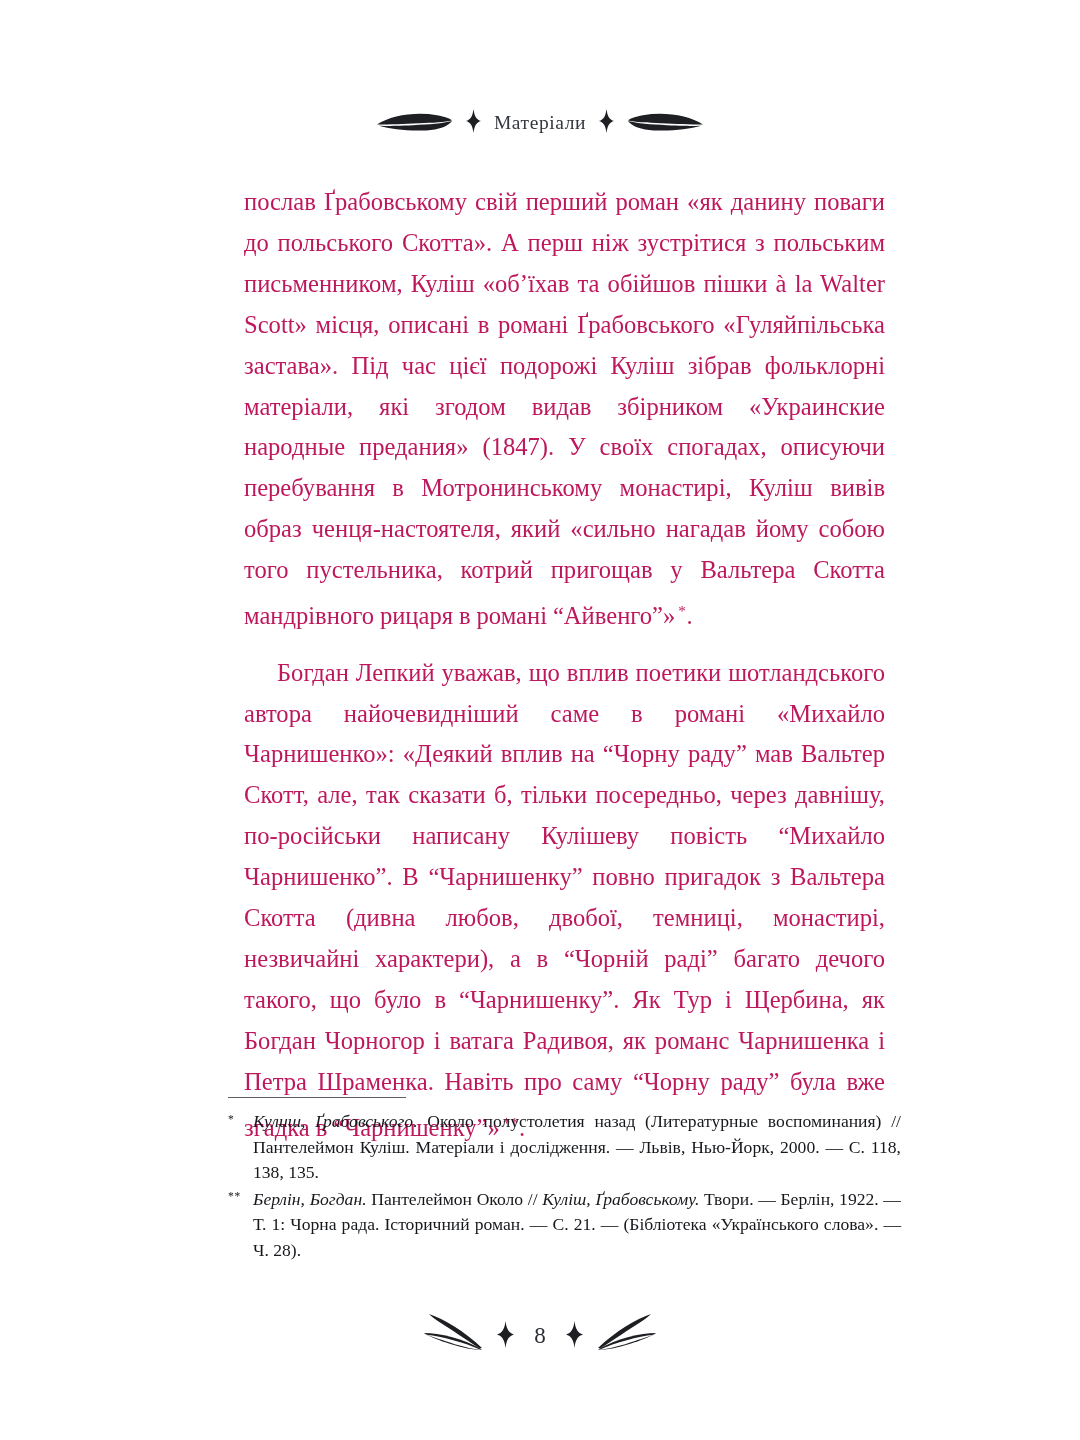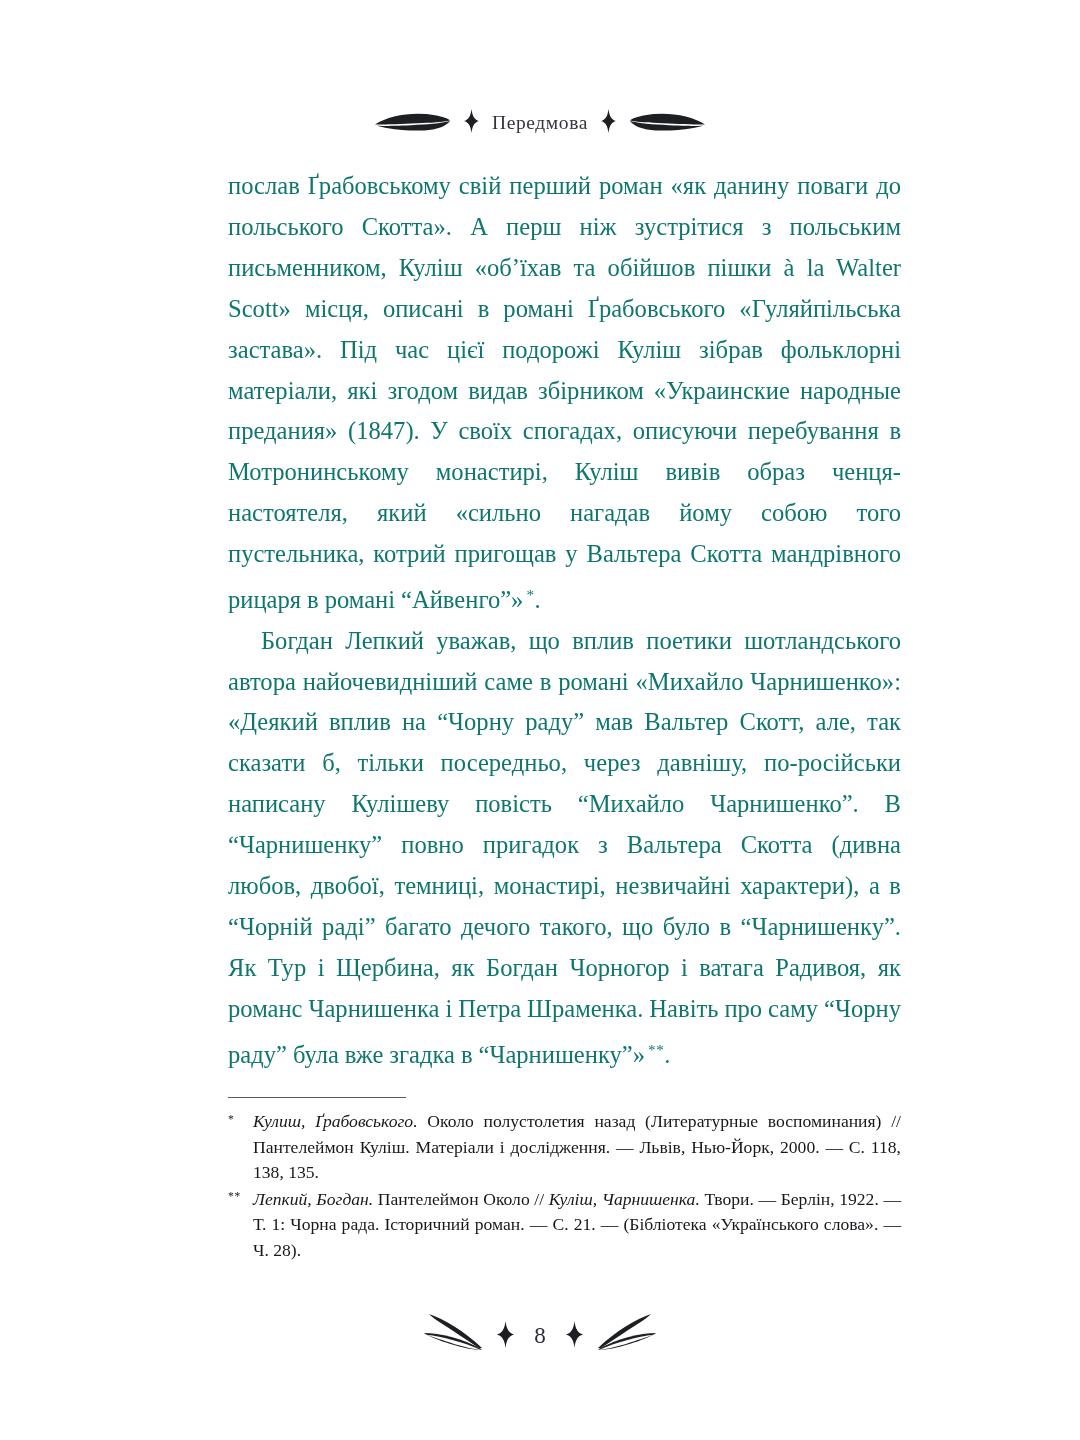--- a/index.html
+++ b/index.html
@@ -51,27 +51,27 @@
   }
 
   
   .textblock {
     position: absolute;
     left: 228px;
     top: 166px;
     width: 673px;
   }
   .para {
-    margin: 0;
+    margin: 16px;
     font-size: 24.6px;
     line-height: 40.9px;
     text-align: justify;
     text-justify: inter-word;
     text-indent: 33px;
-    color: #0f766e;
+    color: #be185d;
     hyphens: manual;
     word-spacing: -0.2px;
   }
   .para.first {
     text-indent: 0;
   }
   .para .sup {
     font-size: 0.62em;
     vertical-align: 0.5em;
     letter-spacing: 0.5px;
@@ -147,21 +147,21 @@
         <path d="M4 17.8 C18 21.8, 42 24.2, 60 21.4 C68 20.1, 74 17.2, 77 13.1 C68 15.4, 54 16.6, 38 17.2 C22 17.8, 10 18.0, 4 17.8 Z" fill="#1d1f23"></path>
       </svg>
     </span>
 
     <span class="orn-diamond">
       <svg width="15" height="24" viewBox="0 0 15 24" aria-hidden="true">
         <path d="M7.5 0 C8.4 7.4, 10.4 10.6, 15 12 C10.4 13.4, 8.4 16.6, 7.5 24 C6.6 16.6, 4.6 13.4, 0 12 C4.6 10.6, 6.6 7.4, 7.5 0 Z" fill="#1d1f23"></path>
       </svg>
     </span>
 
-    <span class="running-head-title">Передмова</span>
+    <span class="running-head-title">Матеріали</span>
 
     <span class="orn-diamond">
       <svg width="15" height="24" viewBox="0 0 15 24" aria-hidden="true">
         <path d="M7.5 0 C8.4 7.4, 10.4 10.6, 15 12 C10.4 13.4, 8.4 16.6, 7.5 24 C6.6 16.6, 4.6 13.4, 0 12 C4.6 10.6, 6.6 7.4, 7.5 0 Z" fill="#1d1f23"></path>
       </svg>
     </span>
 
     <span class="orn-blade">
       <svg width="78" height="26" viewBox="0 0 78 26" aria-hidden="true">
         <g transform="translate(78,0) scale(-1,1)">
@@ -184,21 +184,21 @@
 
   <div class="footnotes">
 
     <div class="fn-rule"></div>
 
     <div class="fn">
       <span class="fn-marker">*</span><span class="ital">Кулиш, Ґрабовського.</span><span> Около полустолетия назад (Литературные воспоминания) // Пантелеймон Куліш. Матеріали і дослідження. — Львів, Нью-Йорк, 2000. — С. 118, 138, 135.</span>
     </div>
 
     <div class="fn">
-      <span class="fn-marker">**</span><span class="ital">Лепкий, Богдан.</span><span> Пантелеймон Около // </span><span class="ital">Куліш, Чарнишенка.</span><span> Твори. — Берлін, 1922. — Т. 1: Чорна рада. Історичний роман. — С. 21. — (Бібліотека «Українського слова». — Ч. 28).</span>
+      <span class="fn-marker">**</span><span class="ital">Берлін, Богдан.</span><span> Пантелеймон Около // </span><span class="ital">Куліш, Ґрабовському.</span><span> Твори. — Берлін, 1922. — Т. 1: Чорна рада. Історичний роман. — С. 21. — (Бібліотека «Українського слова». — Ч. 28).</span>
     </div>
 
   </div>
 
   <div class="folio">
 
     <span class="orn-blade">
       <svg width="62" height="46" viewBox="0 0 62 46" aria-hidden="true">
         <path d="M5 3 C20 8, 40 20, 58 37 C53 38, 44 33, 33 25 C21 16, 10 8, 5 3 Z" fill="#1d1f23"></path>
         <path d="M6.5 5.5 C19 13, 37 25, 57 38.6 C50 37.2, 36 29.6, 24 21.4 C15 15.4, 9 9.6, 6.5 5.5 Z" fill="#ffffff"></path>

